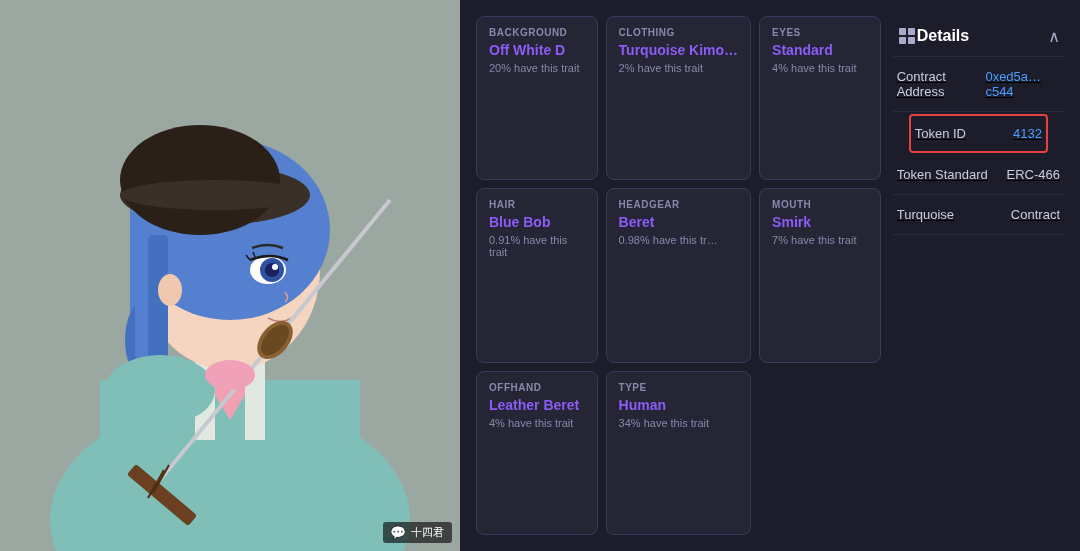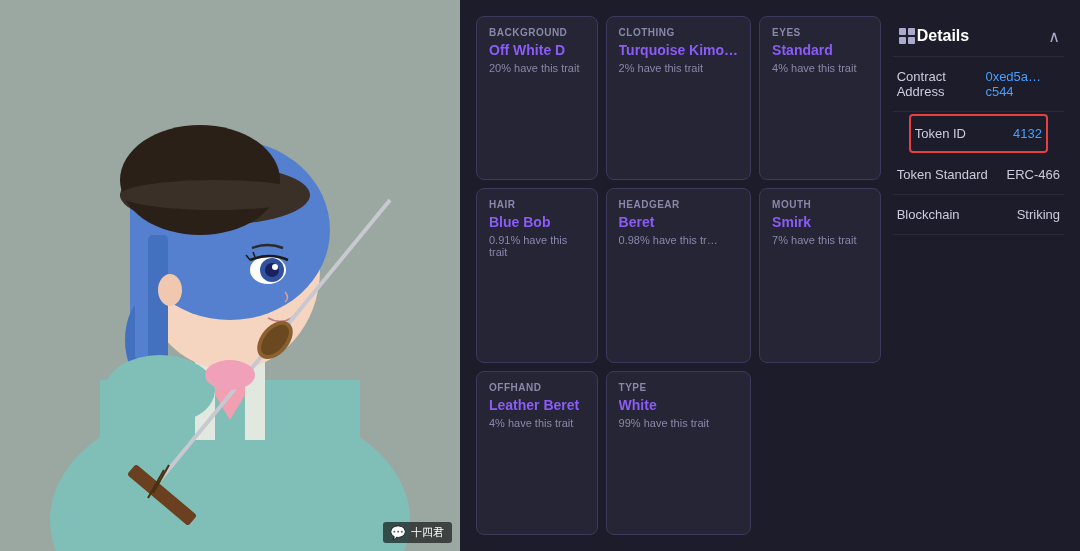--- a/index.html
+++ b/index.html
@@ -118,20 +118,21 @@
     .details-rows {
       display: flex;
       flex-direction: column;
     }
 
     .detail-row {
       display: flex;
       justify-content: space-between;
       padding: 12px 4px;
       border-bottom: 1px solid #2a2a3a;
+      text-decoration: underline;
     }
 
     .detail-row.highlighted {
       border: 2px solid #e84040;
       border-radius: 4px;
       padding: 10px 4px;
       margin: 2px 16px;
     }
 
     .detail-label {
@@ -271,22 +272,22 @@
       <span class="trait-value">Smirk</span>
       <span class="trait-rarity">7% have this trait</span>
     </div>
       <div class="trait-card">
       <span class="trait-category">OFFHAND</span>
       <span class="trait-value">Leather Beret</span>
       <span class="trait-rarity">4% have this trait</span>
     </div>
       <div class="trait-card">
       <span class="trait-category">TYPE</span>
-      <span class="trait-value">White</span>
-      <span class="trait-rarity">99% have this trait</span>
+      <span class="trait-value">Human</span>
+      <span class="trait-rarity">34% have this trait</span>
     </div>
     </div>
 
   <div class="details-section">
     <div class="details-header">
       <div class="details-header-left">
         <svg class="details-icon" viewBox="0 0 20 20" fill="currentColor">
           <rect x="2" y="2" width="7" height="7" rx="1" fill="#aaaacc"></rect>
           <rect x="11" y="2" width="7" height="7" rx="1" fill="#aaaacc"></rect>
           <rect x="2" y="11" width="7" height="7" rx="1" fill="#aaaacc"></rect>
@@ -304,19 +305,19 @@
     </div>
         <div class="detail-row highlighted">
       <span class="detail-label">Token ID</span>
       <span class="detail-value ">4132</span>
     </div>
         <div class="detail-row">
       <span class="detail-label">Token Standard</span>
       <span class="detail-value white">ERC-466</span>
     </div>
         <div class="detail-row">
-      <span class="detail-label">Blockchain</span>
-      <span class="detail-value white">Striking</span>
+      <span class="detail-label">Turquoise</span>
+      <span class="detail-value white">Contract</span>
     </div>
       </div>
   </div>
 
 </div>
 
 </body></html>

